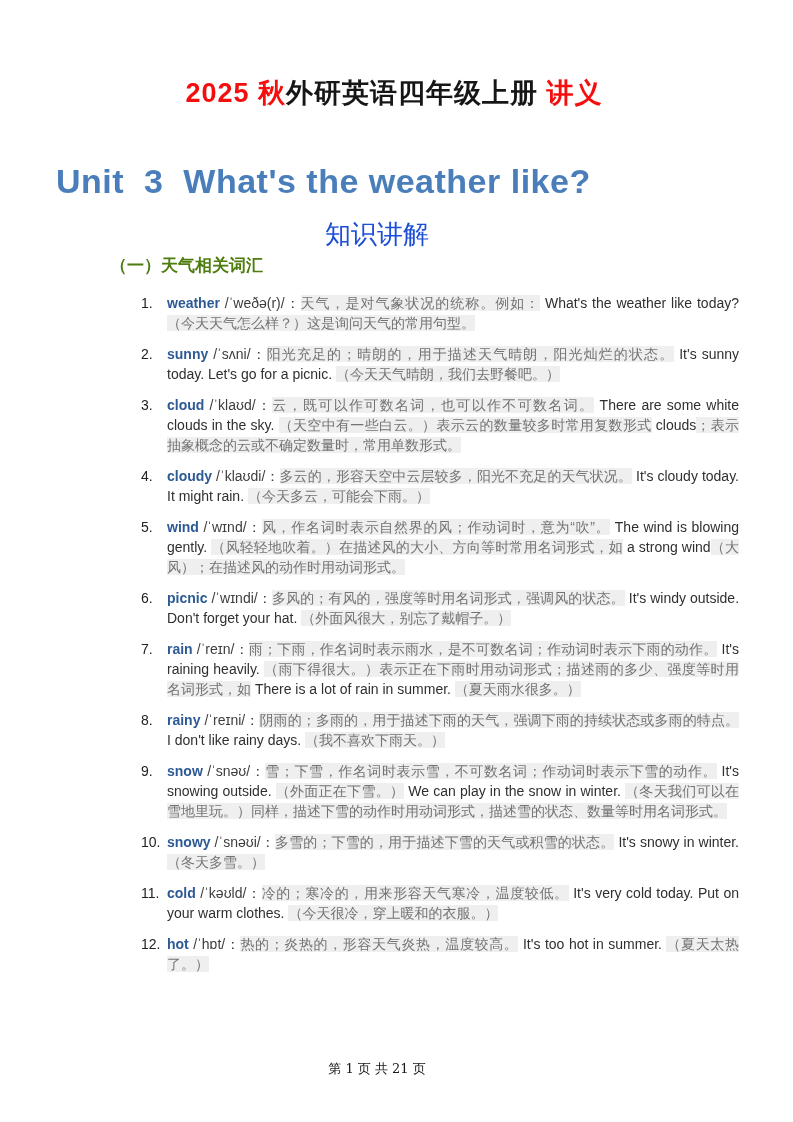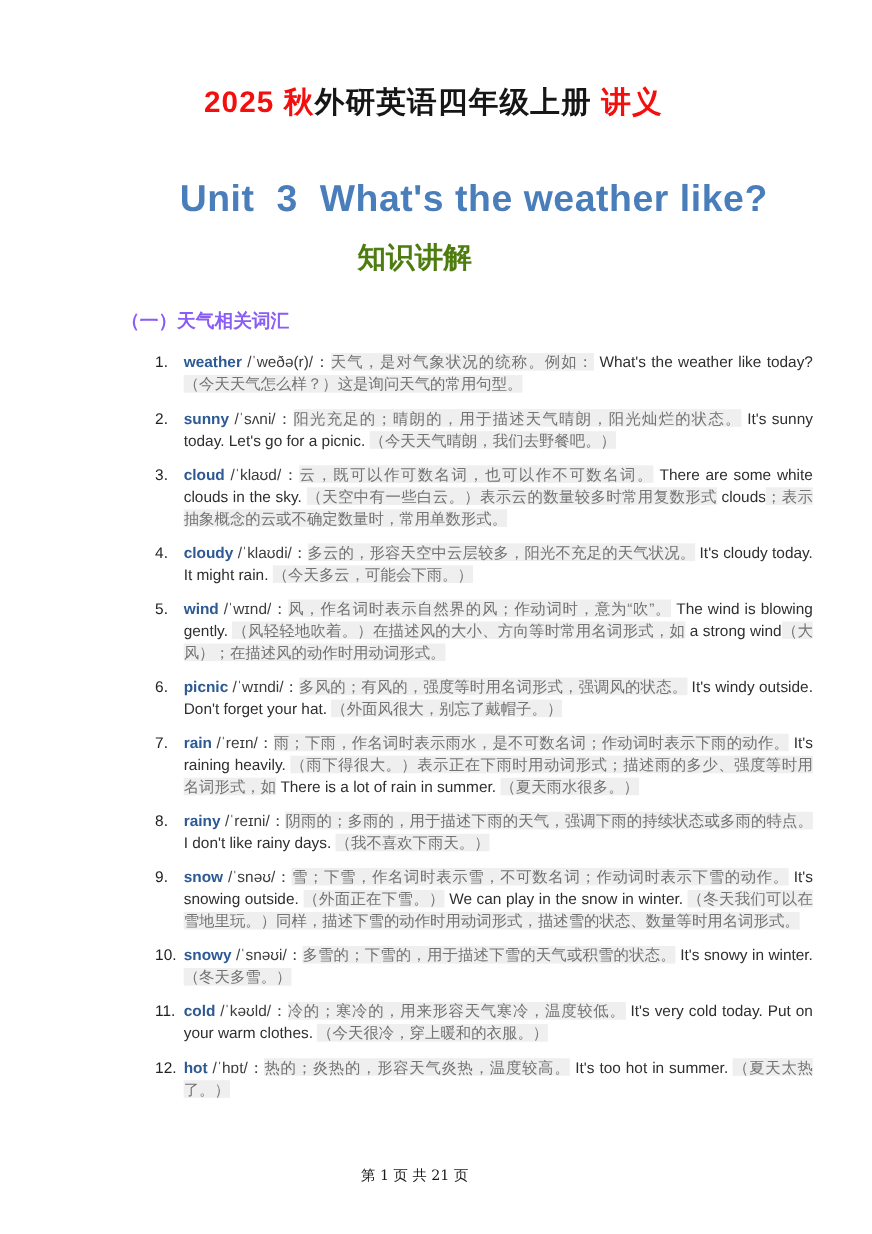--- a/index.html
+++ b/index.html
@@ -20,50 +20,50 @@
   .doc-title {
     text-align:center;
     font-size:27px;
     font-weight:bold;
     letter-spacing:1px;
     white-space:pre;
     color:#161616;
   }
   .doc-title .red { color:#f40f0f; }
   .unit-title {
-    text-align:right;
+    text-align:left;
     font-size:34px;
     font-weight:bold;
     color:#4a7ebb;
     margin-top:20px;
     white-space:pre;
     letter-spacing:0.5px;
   }
   .section-title {
     text-align:center;
     font-family:"DejaVu Serif","Liberation Serif",serif;
     font-size:26px;
-    font-weight:bold;
-    color:#4d7c0f;
+    font-weight:normal;
+    color:#1d4ed8;
     margin-top:16px;
   }
   .heading-1 {
     font-family:"DejaVu Serif","Liberation Serif",serif;
     font-size:25px;
     font-weight:bold;
     color:#bc4639;
     margin-top:22px;
     margin-left:8px;
     white-space:pre;
   }
   .heading-2 {
     font-size:17px;
     font-weight:bold;
-    color:#8b5cf6;
-    margin-top:28px;
+    color:#4d7c0f;
+    margin-top:2px;
     margin-left:54px;
   }
   
   .vocab {
     margin-top:16px;
     margin-left:85px;
     width:598px;
   }
   .vocab-item {
     display:flex;

